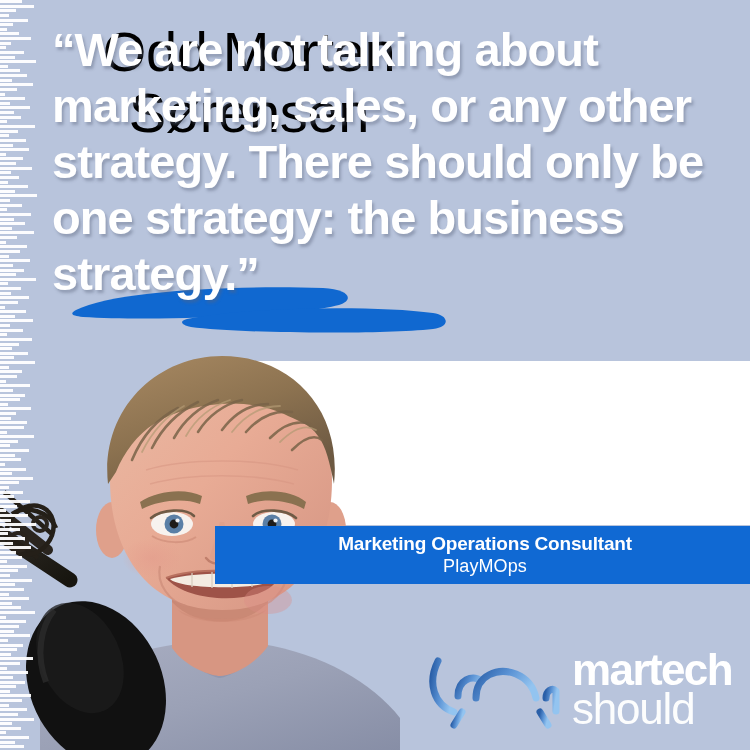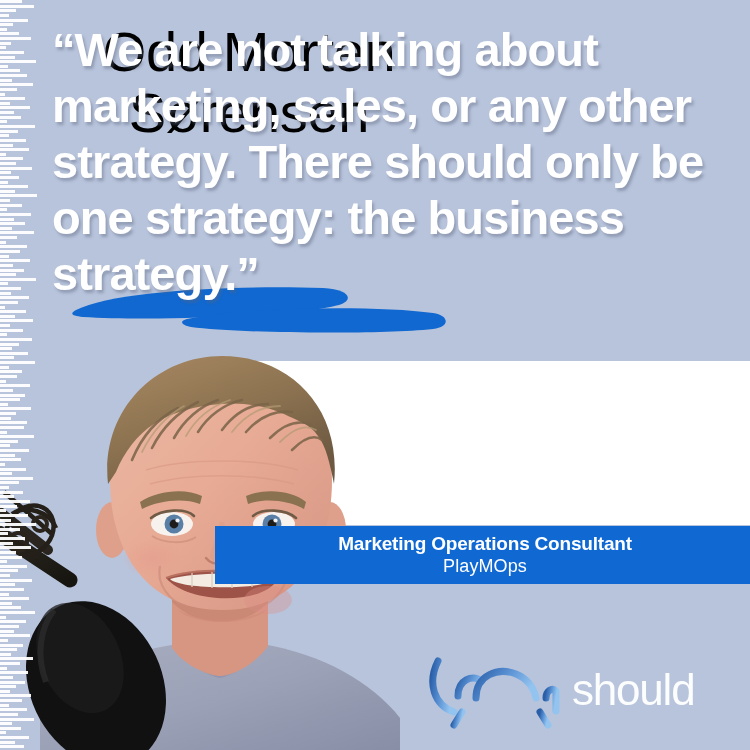--- a/index.html
+++ b/index.html
@@ -513,17 +513,18 @@
         <path d="M22 62 L124 62"></path>
 
         <path d="M118 49 C118 42 124 38 128 42 L128 62"></path>
 
         <path d="M34 63 L26 76"></path>
         <path d="M112 63 L120 76"></path>
         <path d="M108 49 L108 62"></path>
       </g>
     </svg>
     <div id="logo-wordmark">
+      <span id="logo-word-1">martech</span>
       <span id="logo-word-2">should</span>
     </div>
   </div>
 
 </div>
 
 </body></html>

